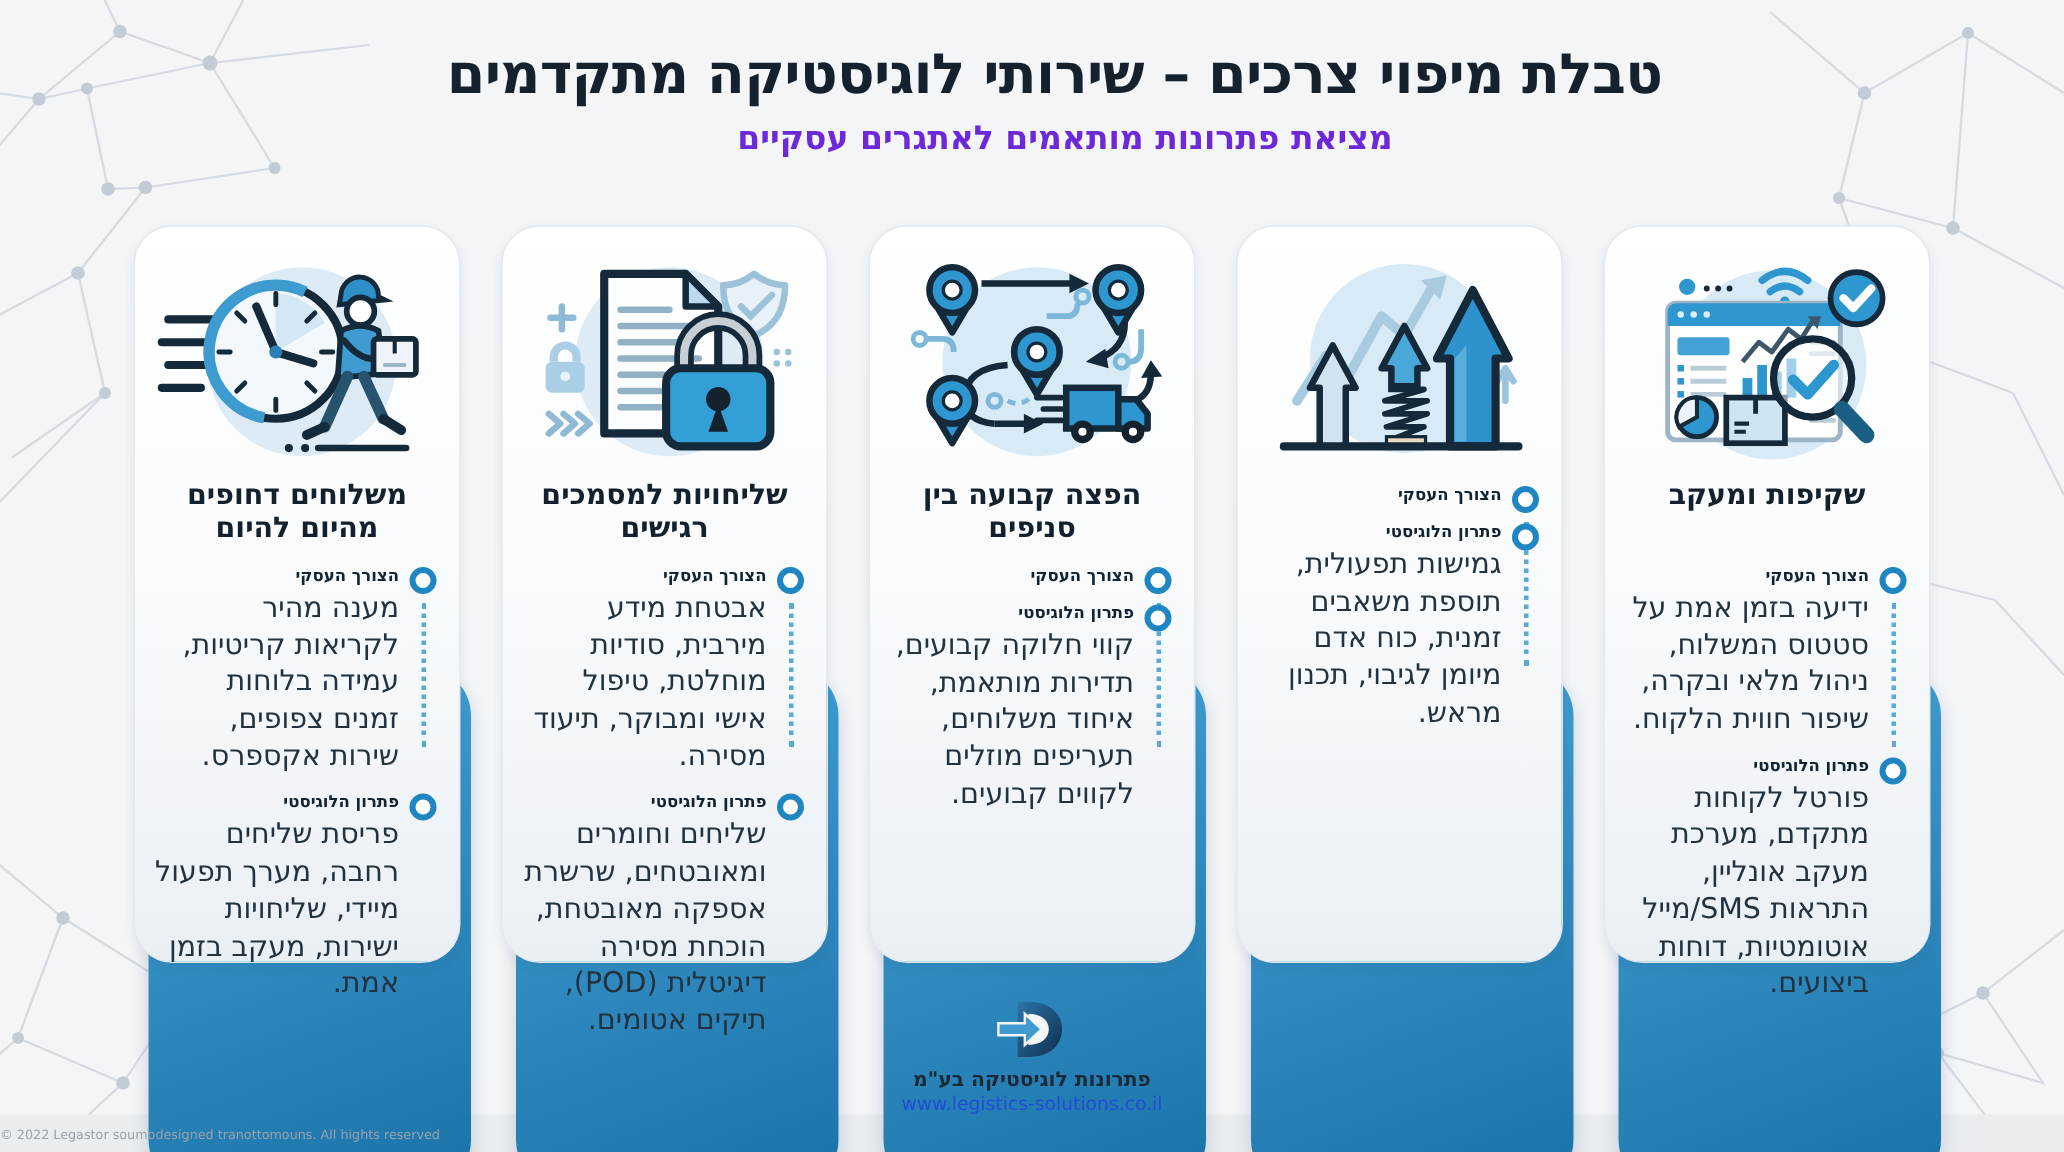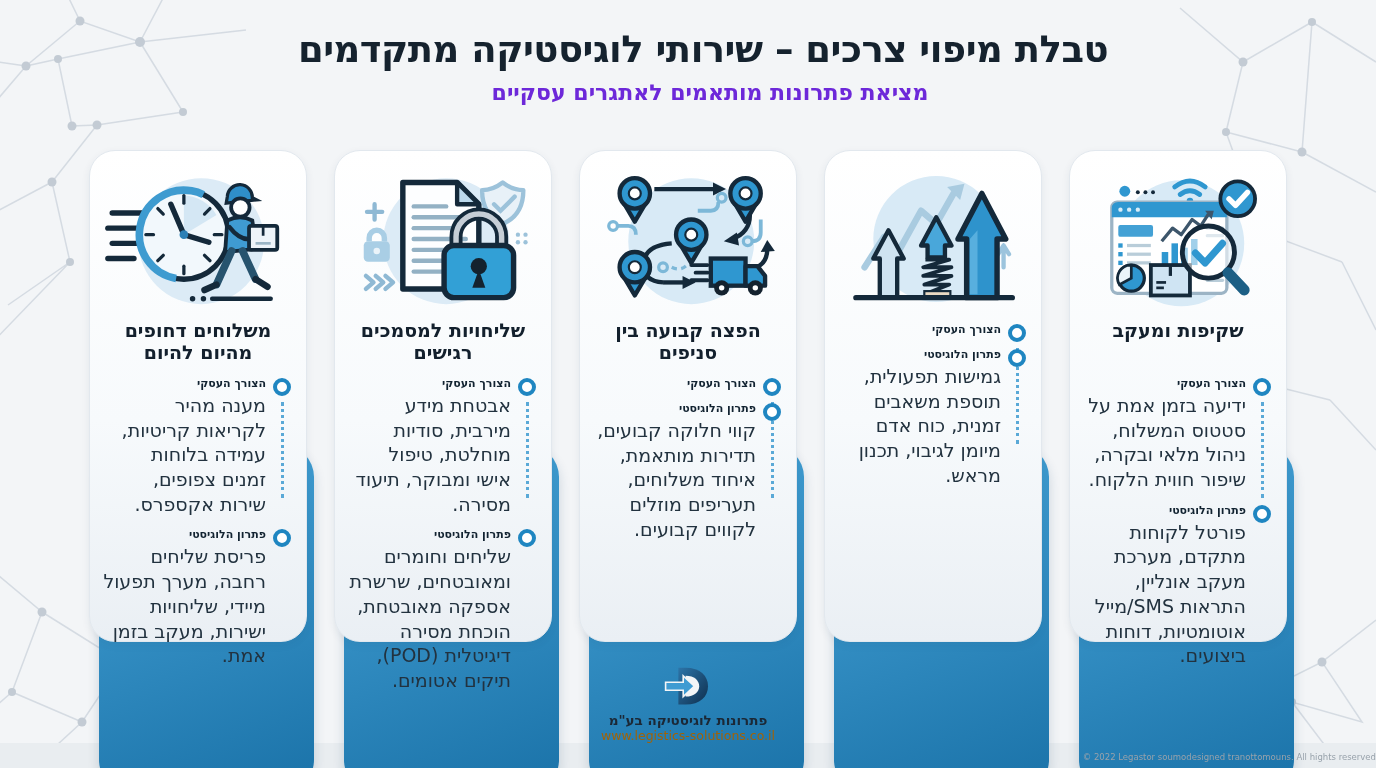--- a/index.html
+++ b/index.html
@@ -26,24 +26,24 @@
   .sections{position:relative;padding:4px 15px 0 13px;direction:rtl;}
   .section{position:relative;padding-right:25px;margin-bottom:12px;}
   .sec-head{font-size:11px;font-weight:bold;color:#122331;}
   .sec-body{font-size:19px;color:#22323f;line-height:1.3;margin-top:3px;text-align:right;}
   .bullet{position:absolute;right:0;top:1px;width:10px;height:10px;border:4px solid #1f86c1;
     background:#fff;border-radius:50%;}
   .connector{position:absolute;right:7.5px;top:25px;height:96px;border-right:3px dotted #5aa9d7;}
   .footer{position:absolute;left:0;right:0;top:664px;text-align:center;z-index:2;direction:rtl;}
   .footer svg{display:block;margin:0 auto;}
   .company{font-size:13.5px;font-weight:bold;color:#1b2836;margin-top:2px;}
-  .website{font-size:12.5px;color:#a16207;direction:ltr;}
+  .website{font-size:12.5px;color:#1d4ed8;direction:ltr;}
   .bottombar{position:absolute;left:0;right:0;bottom:0;height:25px;background:#e9edf0;z-index:1;}
-  .copyright{position:absolute;left:0;right:0;bottom:6px;text-align:right;font-size:8.5px;
-    color:#98a2ab;z-index:2;direction:ltr;padding-left:22px;}
+  .copyright{position:absolute;left:0;right:0;bottom:6px;text-align:left;font-size:8.5px;
+    color:#98a2ab;z-index:2;direction:ltr;}
 </style>
 </head>
 <body>
 
 <svg class="mesh" width="1376" height="768" viewBox="0 0 1376 768">
   <g stroke="#cfd6de" stroke-width="1.5" fill="none" opacity="0.85">
     <path d="M-20,120 L26,66 L80,21 L140,42 L246,30 M26,66 L58,59 L140,42 M58,59 L72,126 L97,125 L183,112 M140,42 L183,112 M97,125 L52,182 M-15,60 L26,66 M52,182 L-10,215 M52,182 L70,262 L8,305 M70,262 L-15,350 M80,21 L60,-20 M140,42 L170,-15"></path>
     <path d="M1180,8 L1243,62 L1312,22 L1376,62 M1243,62 L1226,132 L1302,152 L1312,22 M1302,152 L1376,192 M1226,132 L1262,232 L1342,262 M1262,232 L1206,302 M1342,262 L1376,330 M1206,302 L1250,380 L1330,400 M1330,400 L1376,450"></path>
     <path d="M-20,560 L42,612 L12,692 L82,722 L32,768 M42,612 L122,662 L82,722 M122,662 L192,702 L152,768 M12,692 L-20,720"></path>
     <path d="M1376,620 L1322,662 L1362,722 L1292,702 L1342,768 M1322,662 L1242,702 M1292,702 L1260,768"></path>

